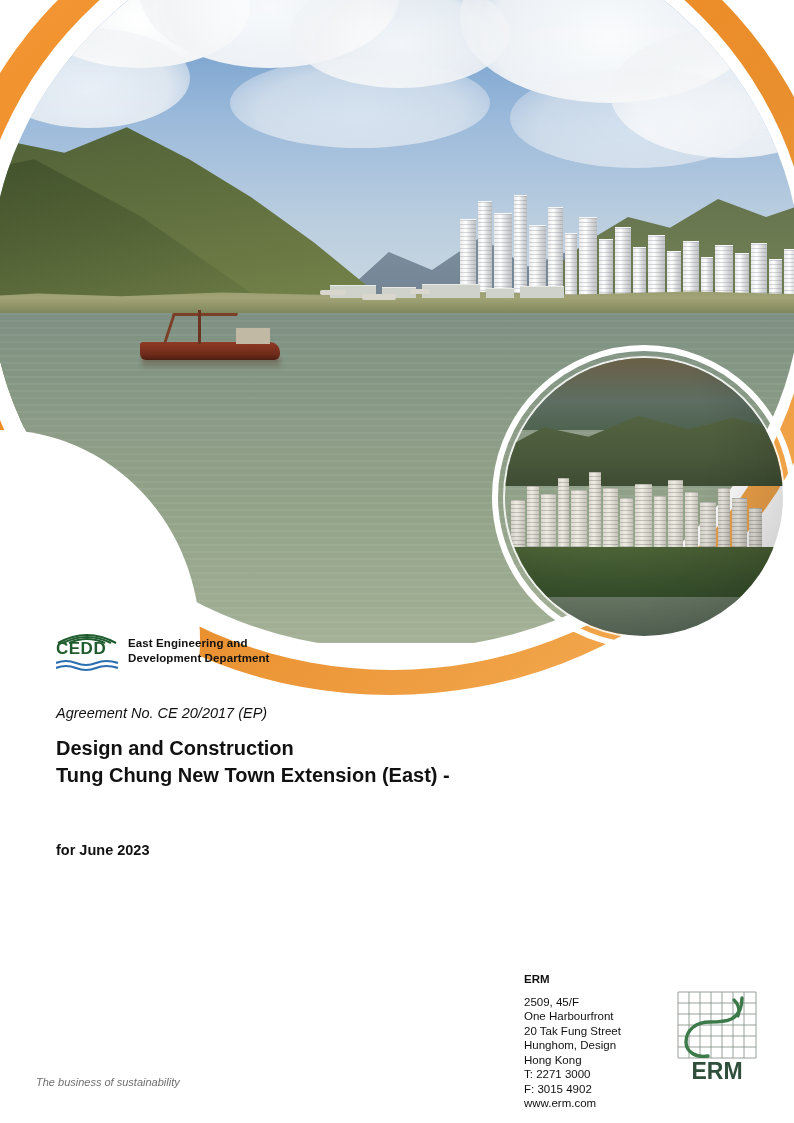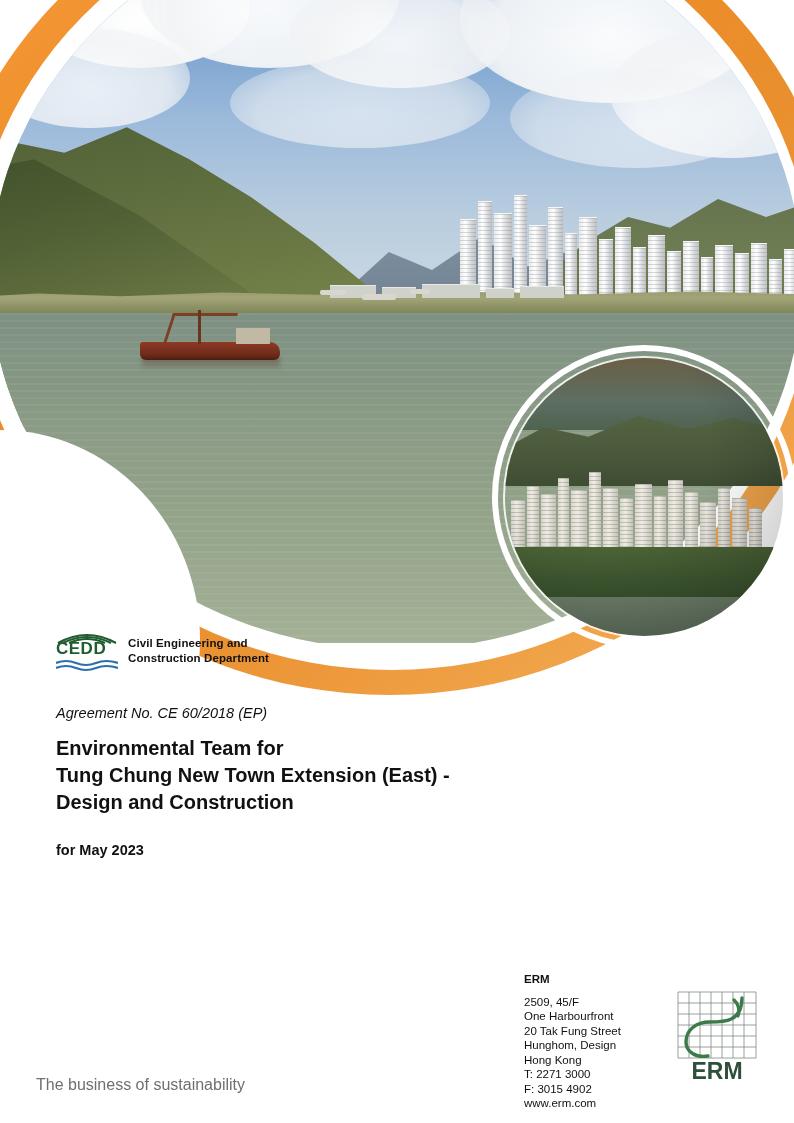--- a/index.html
+++ b/index.html
@@ -343,21 +343,22 @@
     font-size: 14.5px;
     font-weight: 700;
     line-height: 21px;
     color: #111;
   }
 
   .tagline {
     position: absolute;
     left: 36px;
     top: 1076px;
-    font-size: 16px;
+    font-size: 11px;
+    font-style: italic;
     color: #6f6f6f;
   }
 
   .erm-block {
     position: absolute;
     left: 524px;
     top: 972px;
     font-size: 11.5px;
     line-height: 14.5px;
     color: #111;
@@ -488,35 +489,34 @@
         <path d="M7 15 Q31 3 55 15" fill="none" stroke="#1f5c2e" stroke-width="2"></path>
         <path d="M13 15 Q31 7 49 15" fill="none" stroke="#1f5c2e" stroke-width="2"></path>
       </svg>
       <div class="cedd-word">CEDD</div>
       <svg class="cedd-waves" viewBox="0 0 62 14">
         <path d="M0 4 Q10 0 20 4 T40 4 T62 4" fill="none" stroke="#2b6fb0" stroke-width="2.2"></path>
         <path d="M0 9 Q10 5 20 9 T40 9 T62 9" fill="none" stroke="#2b6fb0" stroke-width="2.2"></path>
       </svg>
     </div>
     <div class="cedd-name">
-      <div>Civil Engineering and</div>
-      <div>Construction  Department</div>
+      <div>East Engineering and</div>
+      <div>Development  Department</div>
     </div>
   </div>
 
-  <div class="agreement">Agreement No. CE 60/2018 (EP)</div>
+  <div class="agreement">Agreement No. CE 20/2017 (EP)</div>
 
   <div class="title">
-    <div>Environmental Team for</div>
+    <div>Design and Construction</div>
     <div>Tung Chung New Town Extension (East) -</div>
-    <div>Design and Construction</div>
   </div>
 
   <div class="subtitle">
-    <div>for May 2023</div>
+    <div>for June 2023</div>
   </div>
 
   <div class="tagline">The business of sustainability</div>
 
   <div class="erm-block">
     <div class="erm-name">ERM</div>
     <div class="line">2509, 45/F</div>
     <div class="line">One Harbourfront</div>
     <div class="line">20 Tak Fung Street</div>
     <div class="line">Hunghom, Design</div>

